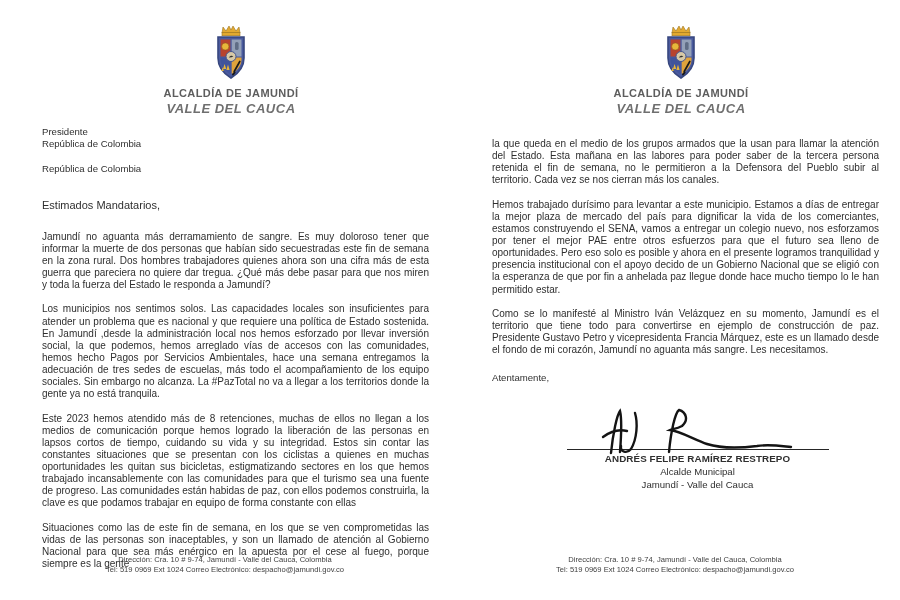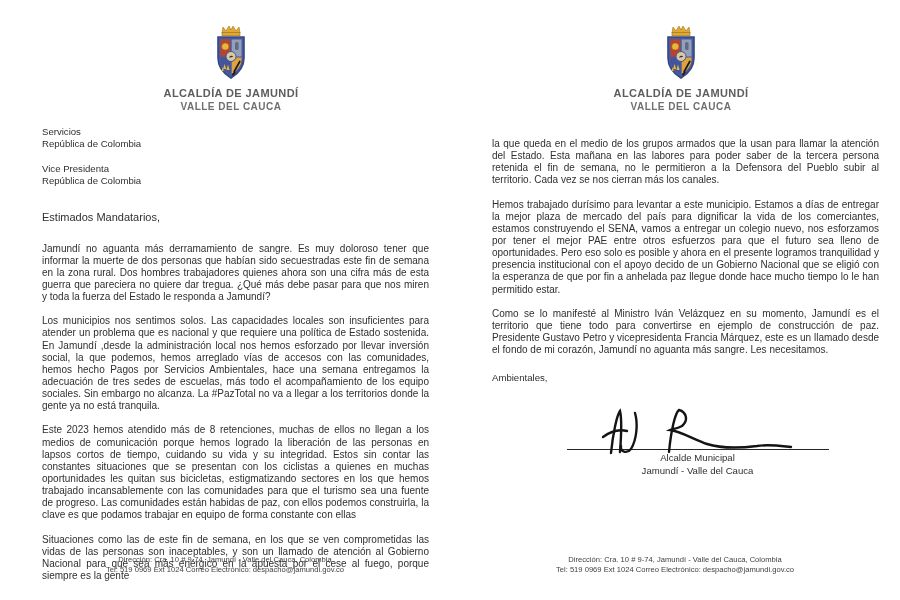--- a/index.html
+++ b/index.html
@@ -6,21 +6,21 @@
   .canvas{
     position:relative;width:900px;height:600px;background:#ffffff;overflow:hidden;
     font-family:"Liberation Sans", sans-serif;color:#2f2f2f;
   }
   .page{position:absolute;top:0;width:450px;height:600px;background:#ffffff;}
   .page-1{left:0;}
   .page-2{left:450px;}
   .header{position:absolute;top:24px;left:0;right:0;text-align:center;margin-left:12px;}
   .crest{display:block;margin:0 auto;}
   .brand-name{font-size:11px;font-weight:bold;color:#5d5d5d;letter-spacing:.4px;margin-top:5px;}
-  .brand-sub{font-size:10px;font-weight:bold;color:#6f6f6f;letter-spacing:.5px;margin-top:2px;}
+  .brand-sub{font-size:13px;font-weight:bold;color:#6f6f6f;letter-spacing:.5px;margin-top:2px;font-style:italic;}
   .content{position:absolute;left:42px;right:21px;top:126px;}
   .addr{font-size:9.6px;line-height:1.24;}
   .addr .name{font-weight:bold;}
   .addr-gap{height:13px;}
   .salutation{font-size:11px;margin-top:24px;}
   p.body{font-size:10px;line-height:1.215;text-align:justify;margin:12px 0 11px 0;}
   .para-stack{margin-top:20px;}
   .closing{font-size:9.6px;margin-top:16px;}
   .sig-block{margin:20px auto 0 auto;width:262px;text-align:center;transform:translateX(12px);}
   .sig-svg{display:block;margin:0 auto -12px auto;}
@@ -53,24 +53,23 @@
         <path d="M24.6 48.5 L23 50.5" stroke="#1a1a1a" stroke-width="2" stroke-linecap="round"></path>
         <circle cx="21" cy="32.5" r="5" fill="#d8c9a6" stroke="#44548f" stroke-width="1"></circle>
         <path d="M18.8 33.5 C20 31.5 22 31.2 23.4 32.2 L21.6 33.2 Z" fill="#2d2d2d"></path>
       </svg>
       <div class="brand-name">ALCALDÍA DE JAMUNDÍ</div>
       <div class="brand-sub">VALLE DEL CAUCA</div>
     </div>
 
     <div class="content">
       <div class="addr">
-        <div>Servicios</div>
+        <div>Presidente</div>
         <div>República de Colombia</div>
         <div class="addr-gap"></div>
-        <div>Vice Presidenta</div>
         <div>República de Colombia</div>
       </div>
 
       <div class="salutation">Estimados Mandatarios,</div>
 
       <div class="para-stack">
         <p class="body">Jamundí no aguanta más derramamiento de sangre. Es muy doloroso tener que informar la muerte de dos personas que habían sido secuestradas este fin de semana en la zona rural. Dos hombres trabajadores quienes ahora son una cifra más de esta guerra que pareciera no quiere dar tregua. ¿Qué más debe pasar para que nos miren y toda la fuerza del Estado le responda a Jamundí?</p>
         <p class="body">Los municipios nos sentimos solos. Las capacidades locales son insuficientes para atender un problema que es nacional y que requiere una política de Estado sostenida. En Jamundí ,desde la administración local nos hemos esforzado por llevar inversión social, la que podemos, hemos arreglado vías de accesos con las comunidades, hemos hecho Pagos por Servicios Ambientales, hace una semana entregamos la adecuación de tres sedes de escuelas, más todo el acompañamiento de los equipo sociales. Sin embargo no alcanza.  La #PazTotal no va a llegar a los territorios donde la gente ya no está tranquila.</p>
         <p class="body">Este 2023 hemos atendido más de 8 retenciones, muchas de ellos no llegan a los medios de comunicación porque hemos logrado la liberación de las personas en lapsos cortos de tiempo, cuidando su vida y su integridad. Estos sin contar las constantes situaciones que se presentan con los ciclistas a quienes en muchas oportunidades les quitan sus bicicletas, estigmatizando sectores en los que hemos trabajado incansablemente con las comunidades para que el turismo sea una fuente de progreso. Las comunidades están habidas de paz, con ellos podemos construirla, la clave es que podamos trabajar en equipo de forma constante con ellas</p>
         <p class="body">Situaciones como las de este fin de semana, en los que se ven comprometidas las vidas de las personas son inaceptables, y son  un llamado de atención al Gobierno Nacional para que sea más enérgico en la apuesta por el cese al fuego, porque siempre es la gente</p>
@@ -107,32 +106,33 @@
       <div class="brand-sub">VALLE DEL CAUCA</div>
     </div>
 
     <div class="content">
       <div>
         <p class="body">la que queda en el medio de los grupos armados que la usan para llamar la atención del Estado. Esta mañana en las labores para poder saber de la tercera persona retenida el fin de semana, no le permitieron a la Defensora del Pueblo subir al territorio. Cada vez se nos cierran más los canales.</p>
         <p class="body">Hemos trabajado durísimo para levantar a este municipio. Estamos a días de entregar la mejor plaza de mercado del país para dignificar la vida de los comerciantes, estamos construyendo el SENA, vamos a entregar un colegio nuevo, nos esforzamos por tener el mejor PAE entre otros esfuerzos para que el futuro sea lleno de oportunidades. Pero eso solo es posible y ahora en el presente logramos tranquilidad y presencia institucional con el apoyo decido de un Gobierno Nacional que se eligió con la esperanza de que por fin a anhelada paz llegue donde hace mucho tiempo lo le han permitido estar.</p>
         <p class="body">Como se lo manifesté al Ministro Iván Velázquez en su momento, Jamundí es el territorio que tiene todo para convertirse en ejemplo de construcción de paz.  Presidente Gustavo Petro y vicepresidenta Francia Márquez, este es un llamado desde el fondo de mi corazón, Jamundí no aguanta más sangre. Les necesitamos.</p>
       </div>
 
-      <div class="closing">Ambientales,</div>
+      <div class="closing">Atentamente,</div>
 
       <div class="sig-block">
         <svg class="sig-svg" width="230" height="58" viewBox="0 0 230 58">
           <g fill="none" stroke="#141414" stroke-width="2.4" stroke-linecap="round">
             <path d="M28 50 C30 30 34 12 37 8 C39 16 38 36 37 49"></path>
             <path d="M20 34 C28 28 36 26 44 28"></path>
             <path d="M52 10 C55 20 54 36 48 46 C44 51 37 49 38 43"></path>
             <path d="M86 49 C88 28 92 10 96 7 C103 9 106 17 99 23 C94 26 89 26 87 27 C97 28 112 37 124 41 C140 46 158 45 174 43 C186 41 198 43 208 44"></path>
           </g>
         </svg>
         <hr class="sig-rule">
+        <div class="signer-name">ANDRÉS FELIPE RAMÍREZ RESTREPO</div>
         <div class="signer-title">Alcalde Municipal</div>
         <div class="signer-title">Jamundí - Valle del Cauca</div>
       </div>
     </div>
 
     <div class="footer">
       <div>Dirección: Cra. 10 # 9-74, Jamundí - Valle del Cauca, Colombia</div>
       <div>Tel: 519 0969 Ext  1024  Correo Electrónico: despacho@jamundi.gov.co</div>
     </div>
   </div>

